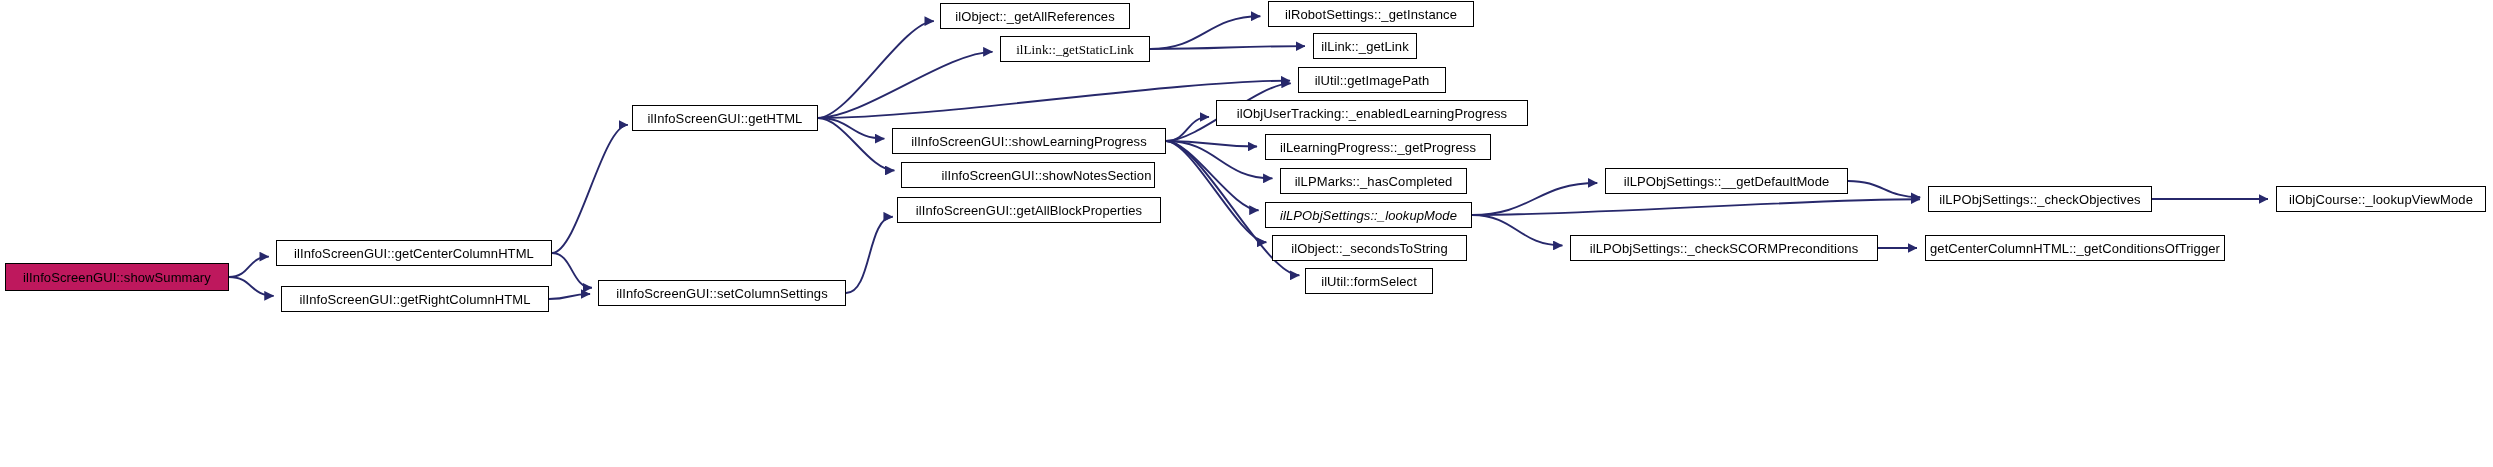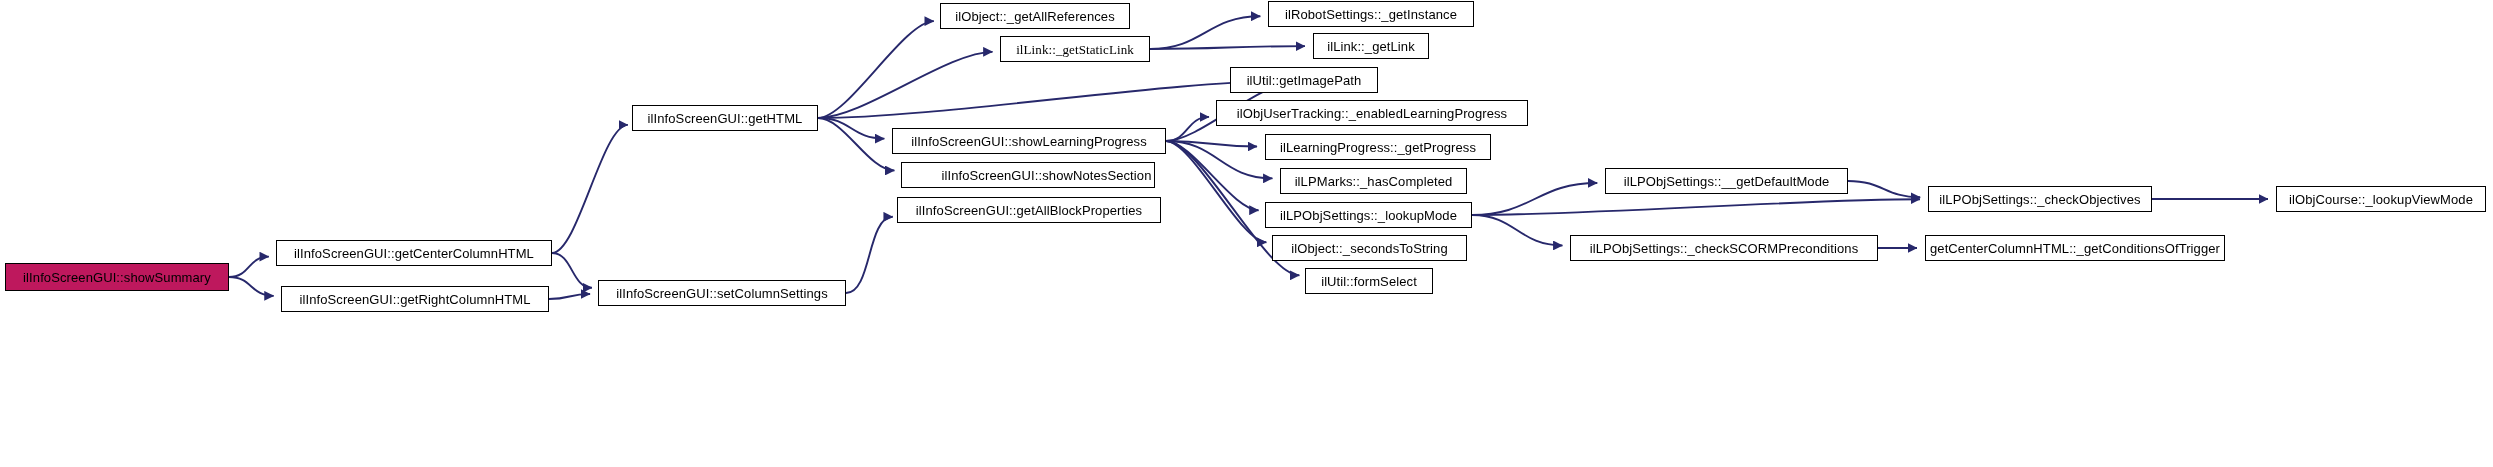--- a/index.html
+++ b/index.html
@@ -114,36 +114,36 @@
       </div>
       <div class="node" style="left: 940px; top: 3px; width: 190px; height: 26px;">
         <span class="node-label">ilObject::_getAllReferences</span>
       </div>
       <div class="node" style="left: 1000px; top: 36px; width: 150px; height: 26px; font-family: Liberation Serif, serif;">
         <span class="node-label">ilLink::_getStaticLink</span>
       </div>
       <div class="node" style="left: 1268px; top: 1px; width: 206px; height: 26px;">
         <span class="node-label">ilRobotSettings::_getInstance</span>
       </div>
-      <div class="node" style="left: 1313px; top: 33px; width: 116px; height: 26px;">
+      <div class="node" style="left: 1313px; top: 33px; width: 104px; height: 26px;">
         <span class="node-label">ilLink::_getLink</span>
       </div>
-      <div class="node" style="left: 1230px; top: 67px; width: 148px; height: 26px;">
+      <div class="node" style="left: 1298px; top: 67px; width: 148px; height: 26px;">
         <span class="node-label">ilUtil::getImagePath</span>
       </div>
       <div class="node" style="left: 1216px; top: 100px; width: 312px; height: 26px;">
         <span class="node-label">ilObjUserTracking::_enabledLearningProgress</span>
       </div>
       <div class="node" style="left: 1265px; top: 134px; width: 226px; height: 26px;">
         <span class="node-label">ilLearningProgress::_getProgress</span>
       </div>
       <div class="node" style="left: 1280px; top: 168px; width: 187px; height: 26px;">
         <span class="node-label">ilLPMarks::_hasCompleted</span>
       </div>
-      <div class="node" style="left: 1265px; top: 202px; width: 207px; height: 26px;">
+      <div class="node" style="left: 1265px; top: 202px; width: 207px; height: 26px; font-style: italic;">
         <span class="node-label">ilLPObjSettings::_lookupMode</span>
       </div>
       <div class="node" style="left: 1272px; top: 235px; width: 195px; height: 26px;">
         <span class="node-label">ilObject::_secondsToString</span>
       </div>
       <div class="node" style="left: 1305px; top: 268px; width: 128px; height: 26px;">
         <span class="node-label">ilUtil::formSelect</span>
       </div>
       <div class="node" style="left: 1605px; top: 168px; width: 243px; height: 26px;">
         <span class="node-label">ilLPObjSettings::__getDefaultMode</span>

